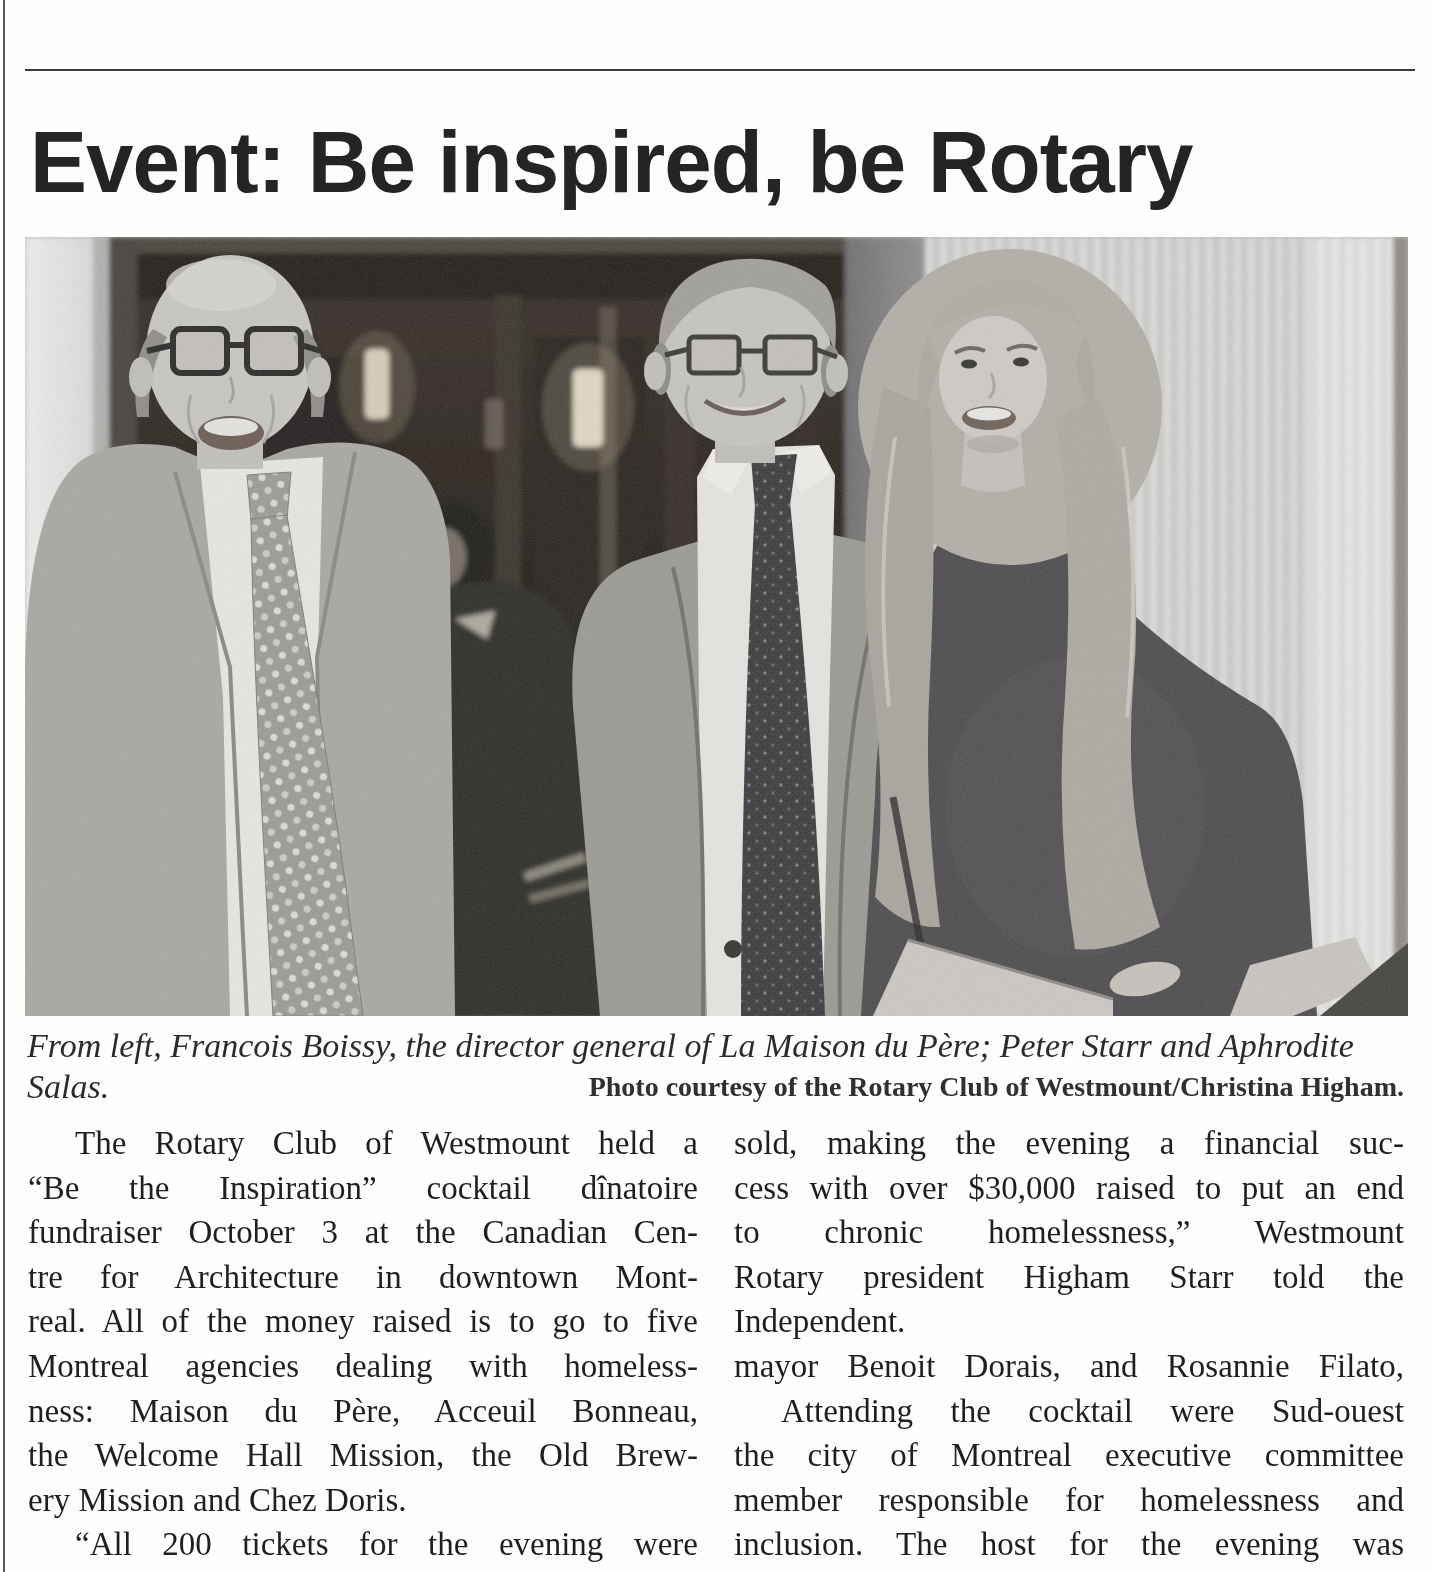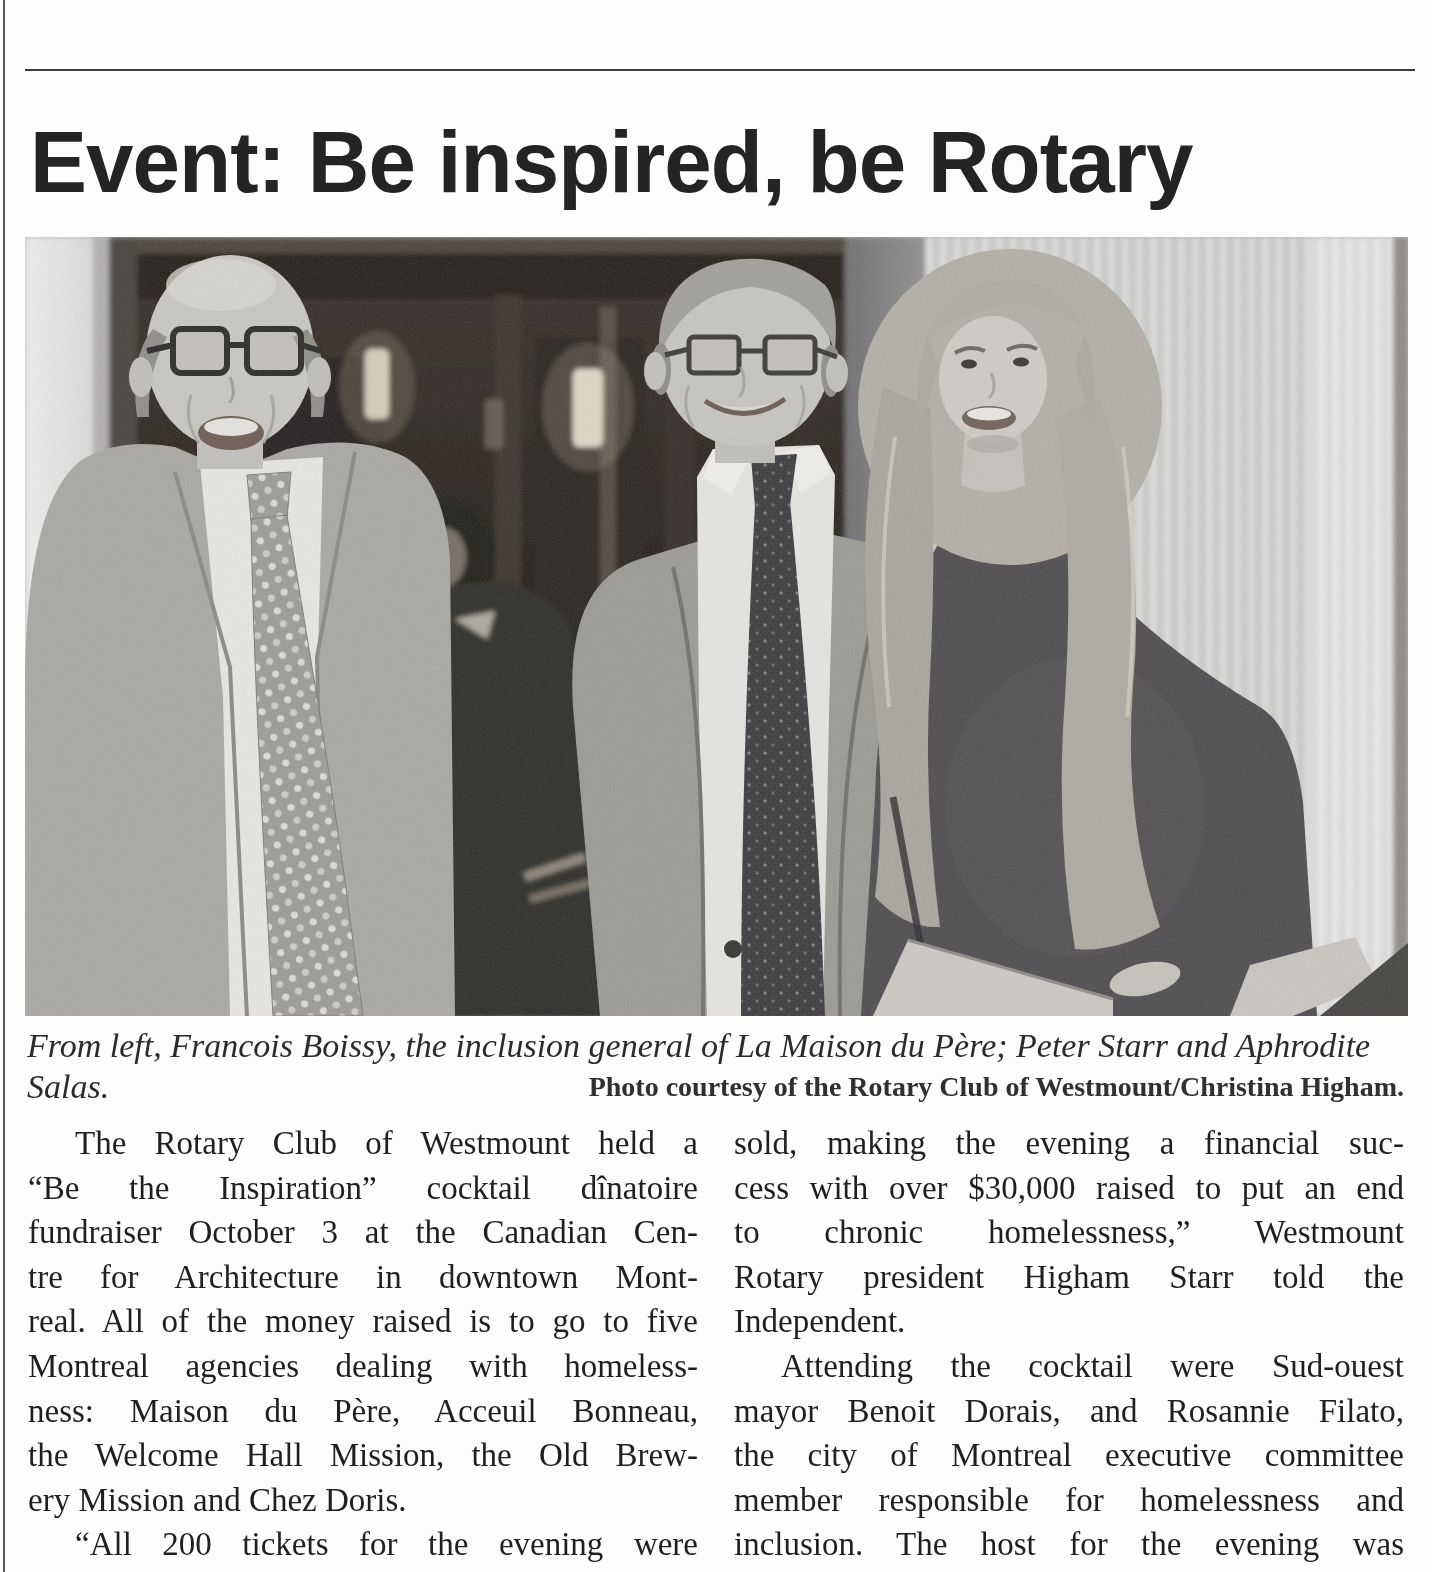--- a/index.html
+++ b/index.html
@@ -191,21 +191,21 @@
         <path d="M883,703 L1088,762" stroke="#8e8a86" stroke-width="3" fill="none"></path>
         <path d="M1225,728 L1330,700 L1352,745 L1268,779 L1205,779 Z" fill="#c9c5c1"></path>
         <path d="M1295,779 L1383,706 L1383,779 Z" fill="#44423f"></path>
         <ellipse cx="1120" cy="742" rx="36" ry="16" fill="#c6c2bc" transform="rotate(-12 1120 742)"></ellipse>
       </g>
 
       <rect x="0" y="0" width="1383" height="779" filter="url(#grain)" opacity="0.2"></rect>
     </svg>
   </figure>
 
-  <div class="caption">From left, Francois Boissy, the inclusion general of La Maison du Père; Peter Starr and Aphrodite Salas.</div>
+  <div class="caption">From left, Francois Boissy, the director general of La Maison du Père; Peter Starr and Aphrodite Salas.</div>
   <div class="credit">Photo courtesy of the Rotary Club of Westmount/Christina Higham.</div>
 
   <div class="article">
     <div class="col" id="col-0">
         <div class="line j ind">The Rotary Club of Westmount held a</div>
         <div class="line j">“Be the Inspiration” cocktail dînatoire</div>
         <div class="line j">fundraiser October 3 at the Canadian Cen-</div>
         <div class="line j">tre for Architecture in downtown Mont-</div>
         <div class="line j">real. All of the money raised is to go to five</div>
         <div class="line j">Montreal agencies dealing with homeless-</div>
@@ -213,20 +213,20 @@
         <div class="line j">the Welcome Hall Mission, the Old Brew-</div>
         <div class="line">ery Mission and Chez Doris.</div>
         <div class="line j ind">“All 200 tickets for the evening were</div>
       </div>
     <div class="col" id="col-1">
         <div class="line j">sold, making the evening a financial suc-</div>
         <div class="line j">cess with over $30,000 raised to put an end</div>
         <div class="line j">to chronic homelessness,” Westmount</div>
         <div class="line j">Rotary president Higham Starr told the</div>
         <div class="line em">Independent.</div>
+        <div class="line j">mayor Benoit Dorais, and Rosannie Filato,</div>
         <div class="line j ind">Attending the cocktail were Sud-ouest</div>
-        <div class="line j">mayor Benoit Dorais, and Rosannie Filato,</div>
         <div class="line j">the city of Montreal executive committee</div>
         <div class="line j">member responsible for homelessness and</div>
         <div class="line j">inclusion. The host for the evening was</div>
       </div>
   </div>
 </div>
 
 </body></html>

